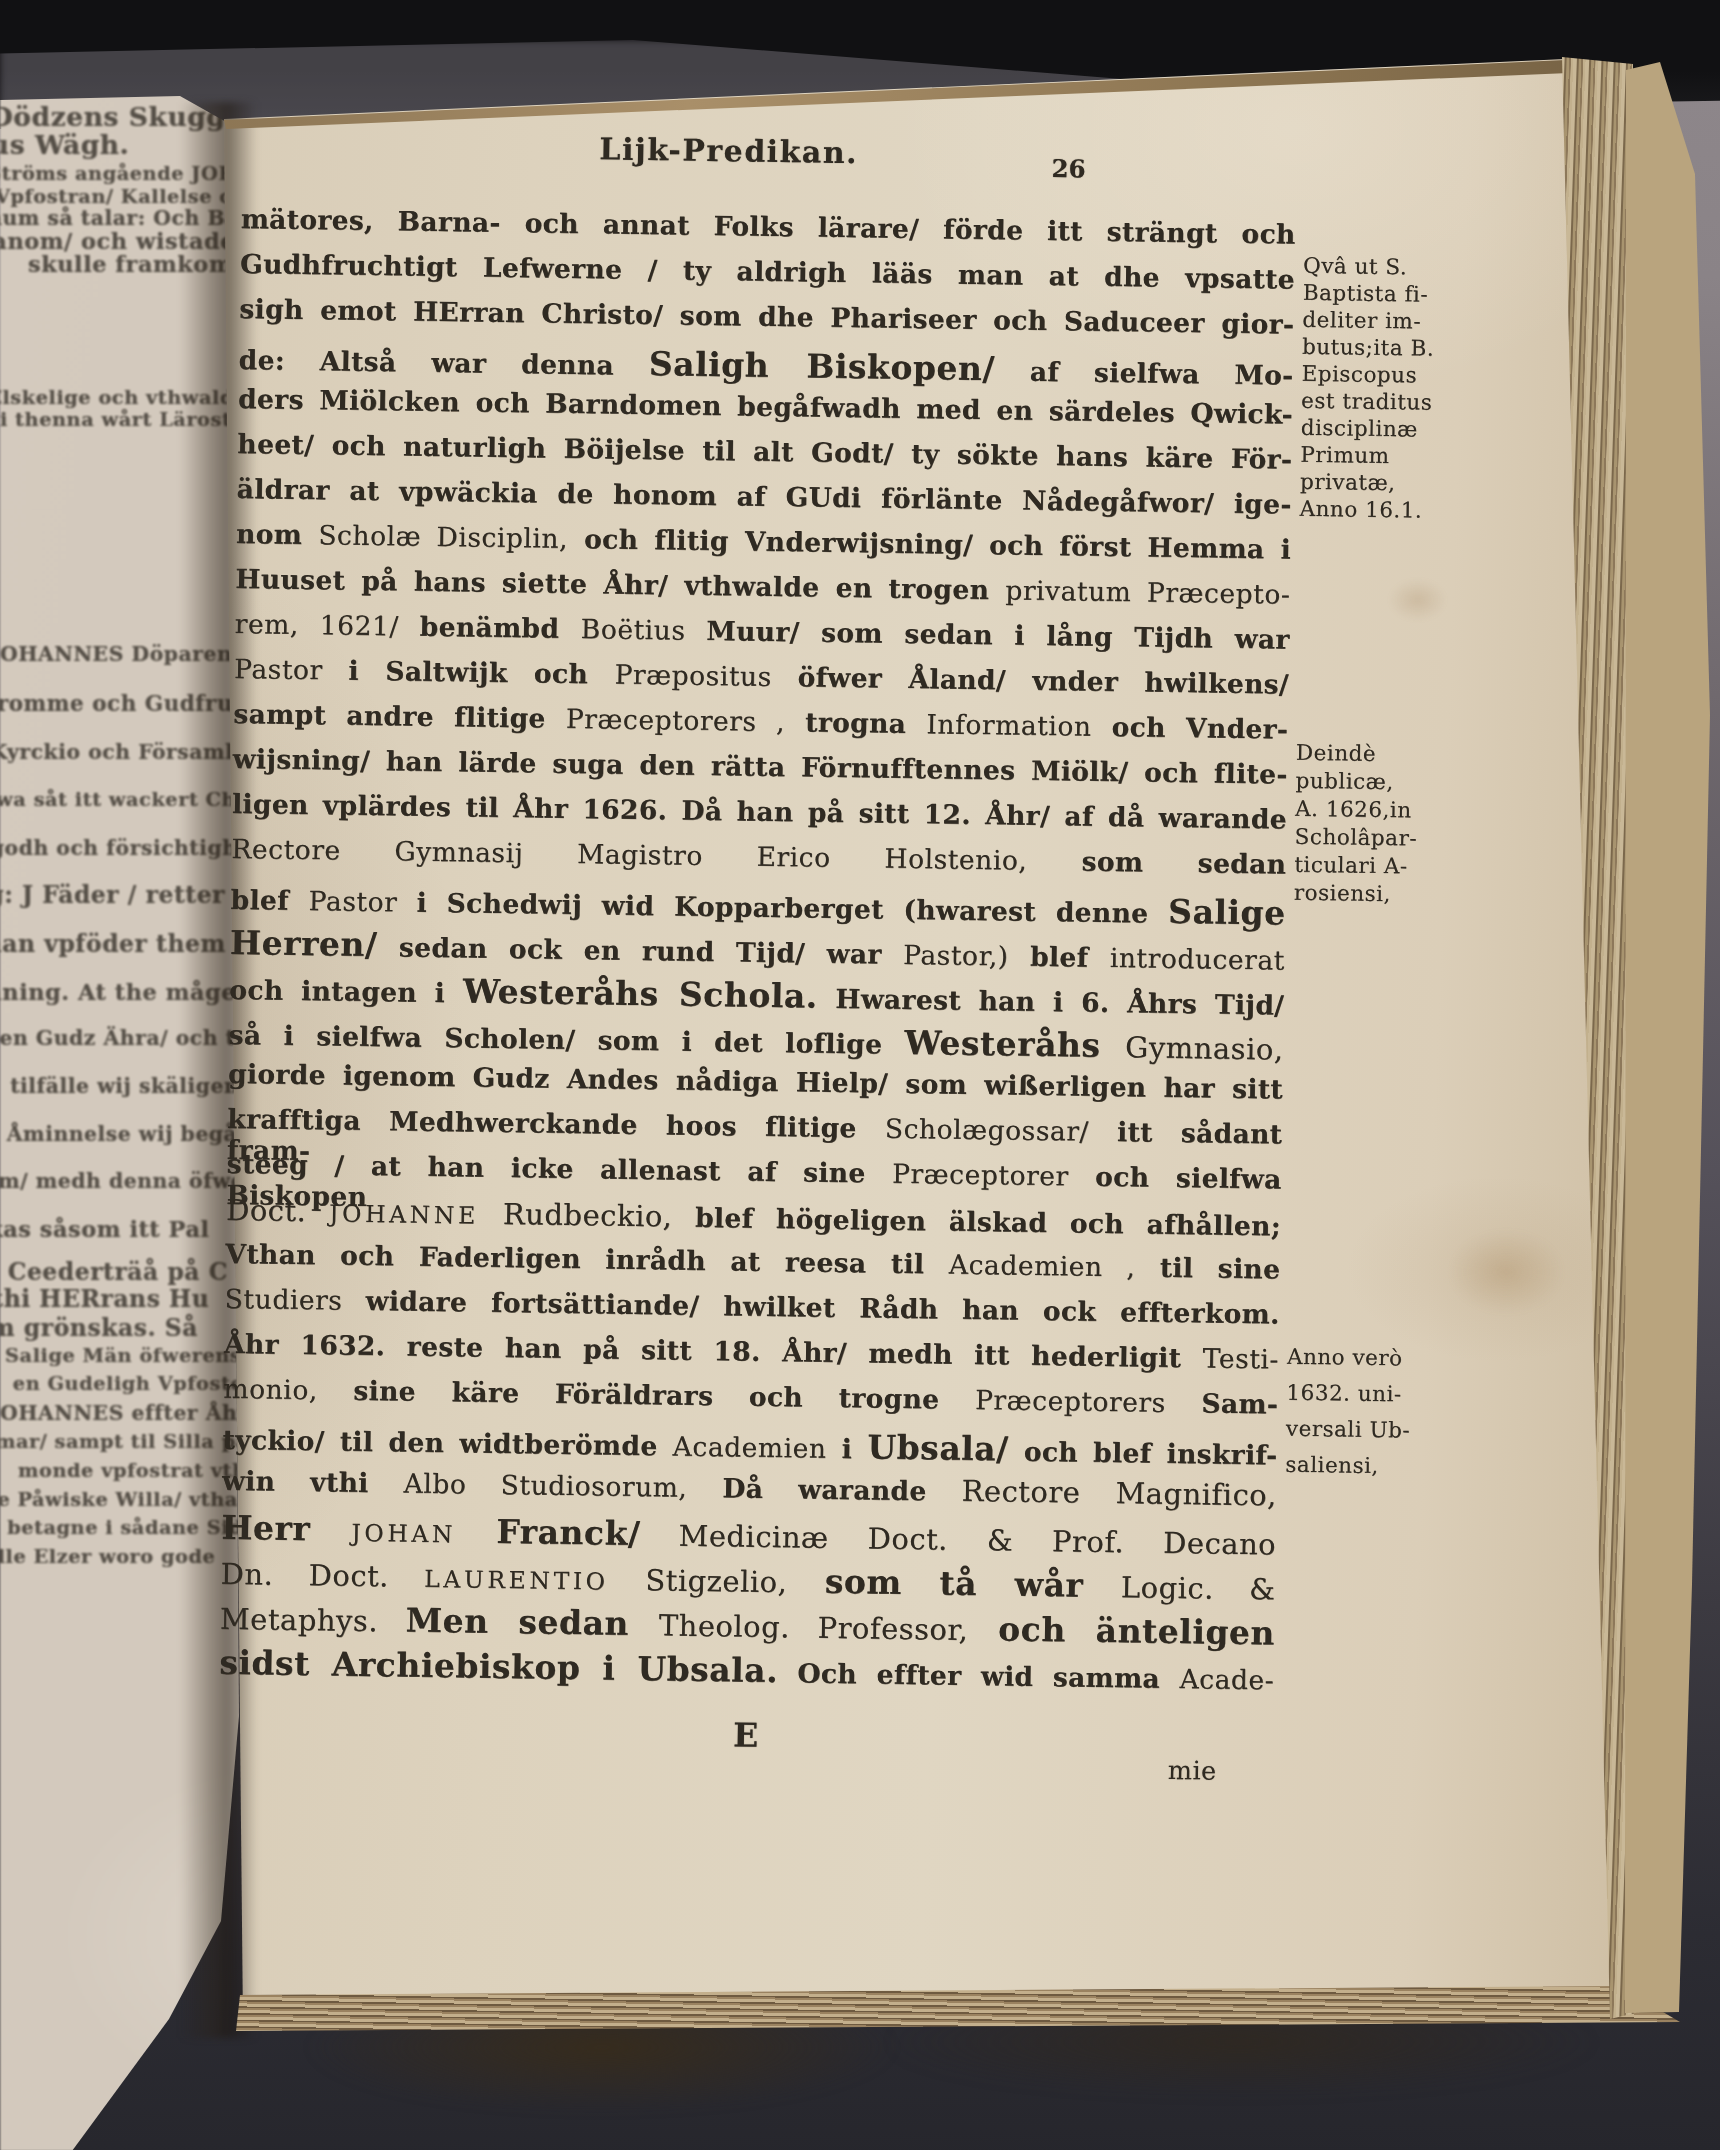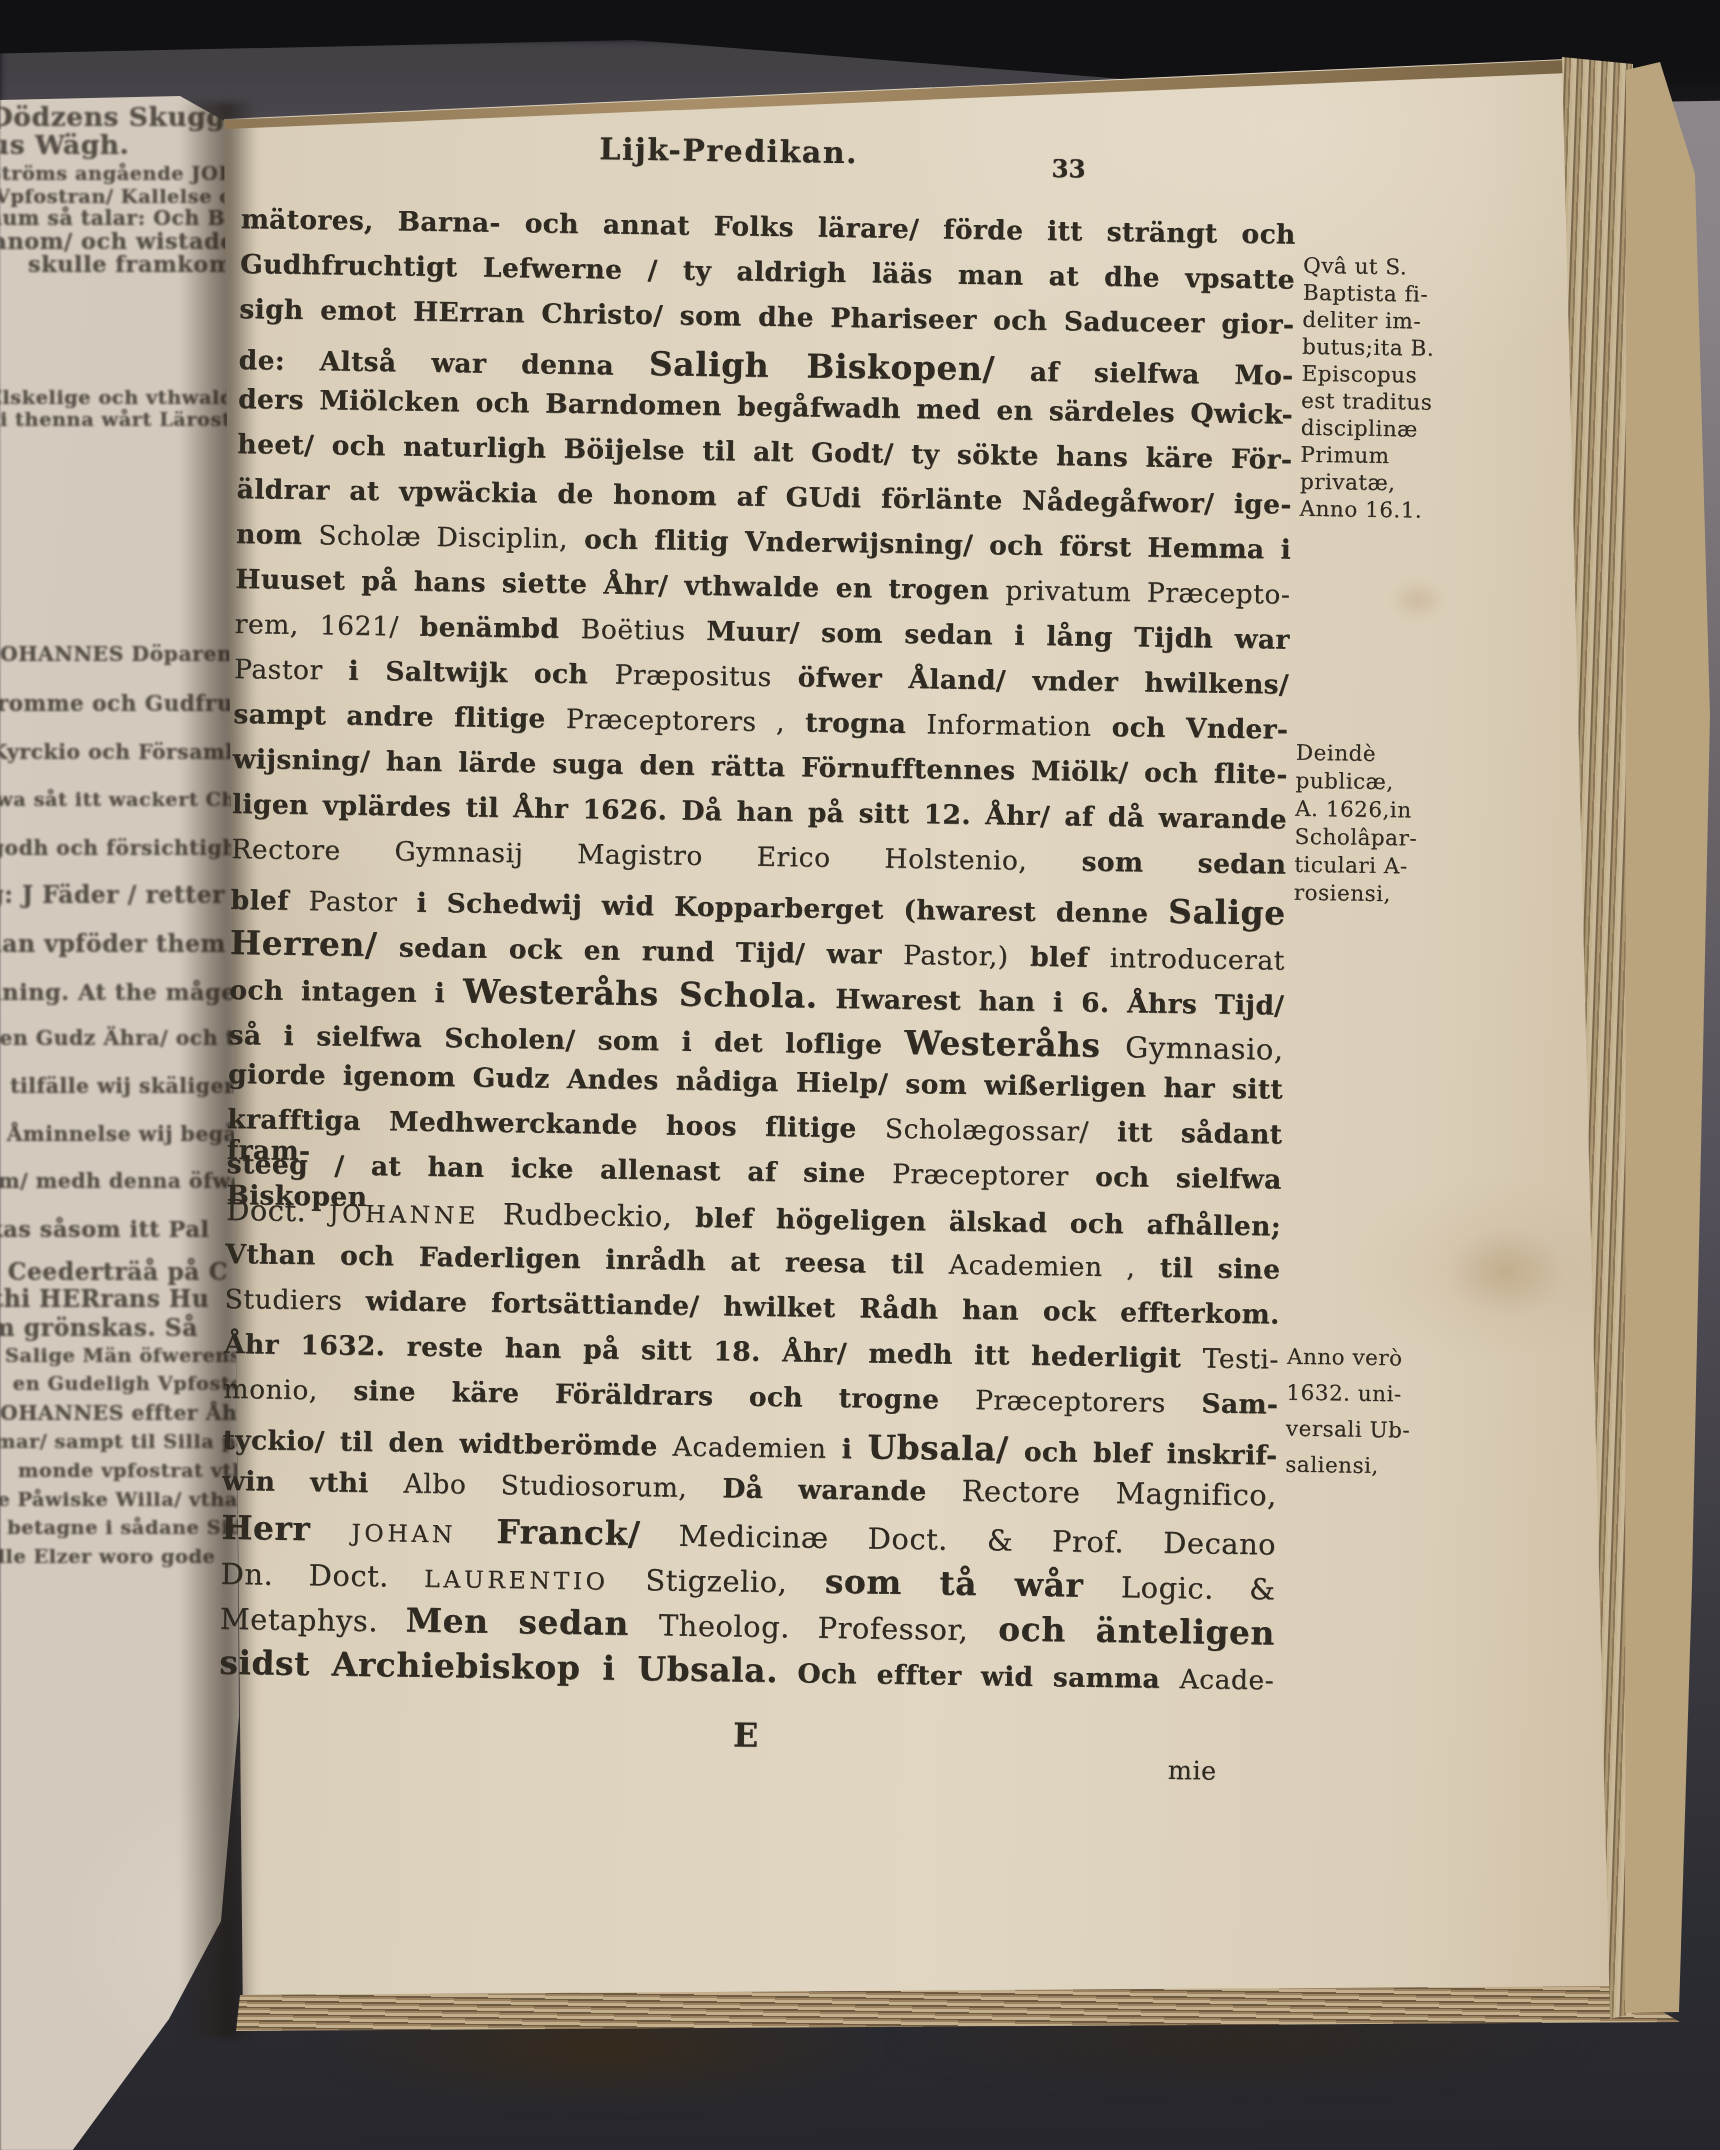--- a/index.html
+++ b/index.html
@@ -155,21 +155,21 @@
   <div class="stain1"></div>
   <div class="stain2"></div>
   <div class="gutter"></div>
   <div class="top-edge"></div>
   <div class="bottom-edge"></div>
   <div class="fore-edge-stripes"></div>
   <div class="fore-edge-rough"></div>
 
   <div class="text-wrap">
     <div class="page-header">Lijk-Predikan.</div>
-    <div class="page-num">33</div>
+    <div class="page-num">26</div>
     <div class="body">
         <div class="line"><span class="f">mätores, Barna- och annat Folks lärare/ förde itt strängt och</span></div>
         <div class="line"><span class="f">Gudhfruchtigt Lefwerne / ty aldrigh lääs man at dhe vpsatte</span></div>
         <div class="line"><span class="f">sigh emot HErran Christo/ som dhe Phariseer och Saduceer gior-</span></div>
         <div class="line"><span class="f">de: Altså war denna </span><span class="fl">Saligh Biskopen/</span><span class="f"> af sielfwa Mo-</span></div>
         <div class="line"><span class="f">ders Miölcken och Barndomen begåfwadh med en särdeles Qwick-</span></div>
         <div class="line"><span class="f">heet/ och naturligh Böijelse til alt Godt/ ty sökte hans käre För-</span></div>
         <div class="line"><span class="f">äldrar at vpwäckia de honom af GUdi förlänte Nådegåfwor/ ige-</span></div>
         <div class="line"><span class="f">nom </span><span class="a">Scholæ Disciplin,</span><span class="f"> och flitig Vnderwijsning/ och först Hemma i</span></div>
         <div class="line"><span class="f">Huuset på hans siette Åhr/ vthwalde en trogen </span><span class="a">privatum Præcepto-</span></div>

